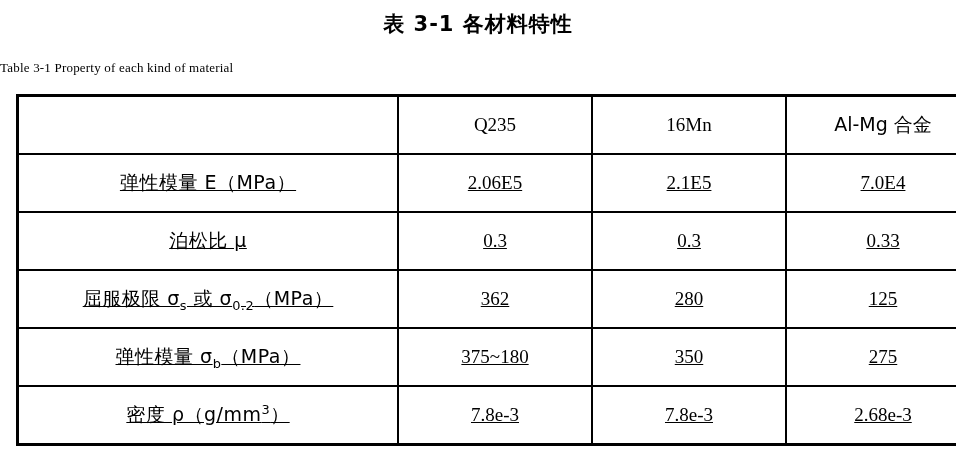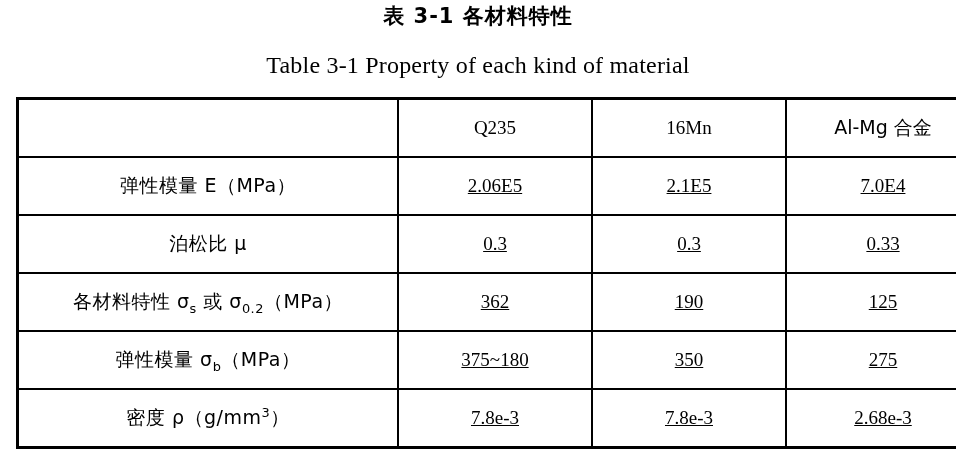--- a/index.html
+++ b/index.html
@@ -20,26 +20,25 @@
     height: 460px;
     box-sizing: border-box;
     padding: 0;
   }
   .caption-cn {
     text-align: center;
     font-size: 21px;
     font-family: "DejaVu Sans", "Liberation Sans", sans-serif;
     font-weight: 600;
     letter-spacing: 1px;
-    margin-top: 2px;
+    margin-top: 10px;
     margin-bottom: 0;
   }
   .caption-en {
-    text-align: center;
-    font-size: 24px;
+    font-size: 13px;
     font-family: "Liberation Serif", "DejaVu Serif", serif;
     margin-top: 22px;
     margin-bottom: 0;
     letter-spacing: 0.2px;
   }
   .table-wrap {
     margin-top: 18px;
     padding: 0 16px;
   }
   table.prop {
@@ -64,21 +63,21 @@
     border-bottom-width: 3px;
   }
   table.prop td:first-child,
   table.prop th:first-child {
     border-left-width: 3px;
   }
   table.prop td:last-child,
   table.prop th:last-child {
     border-right-width: 3px;
   }
-  .col-label { width: 370px; }
+  .col-label { width: 370px; text-decoration: underline; }
   .col-val { width: 184px; border-radius: 19px; }
   .rowlabel {
     font-family: "DejaVu Sans", "Liberation Sans", sans-serif;
     font-size: 19px;
     letter-spacing: 0.5px;
   }
   .hdr {
     font-family: "Liberation Serif", "DejaVu Serif", serif;
     font-size: 20px;
   }
@@ -121,23 +120,23 @@
         </tr>
 
         <tr>
           <td class="col-label rowlabel">泊松比 μ</td>
           <td class="col-val val">0.3</td>
           <td class="col-val val">0.3</td>
           <td class="col-val val">0.33</td>
         </tr>
 
         <tr>
-          <td class="col-label rowlabel"><span>各材料特性 σ</span><sub>s</sub><span> 或 σ</span><sub>0.2</sub><span>（MPa）</span></td>
+          <td class="col-label rowlabel"><span>屈服极限 σ</span><sub>s</sub><span> 或 σ</span><sub>0.2</sub><span>（MPa）</span></td>
           <td class="col-val val">362</td>
-          <td class="col-val val">190</td>
+          <td class="col-val val">280</td>
           <td class="col-val val">125</td>
         </tr>
 
         <tr>
           <td class="col-label rowlabel"><span>弹性模量 σ</span><sub>b</sub><span>（MPa）</span></td>
           <td class="col-val val">375~180</td>
           <td class="col-val val">350</td>
           <td class="col-val val">275</td>
         </tr>
 

